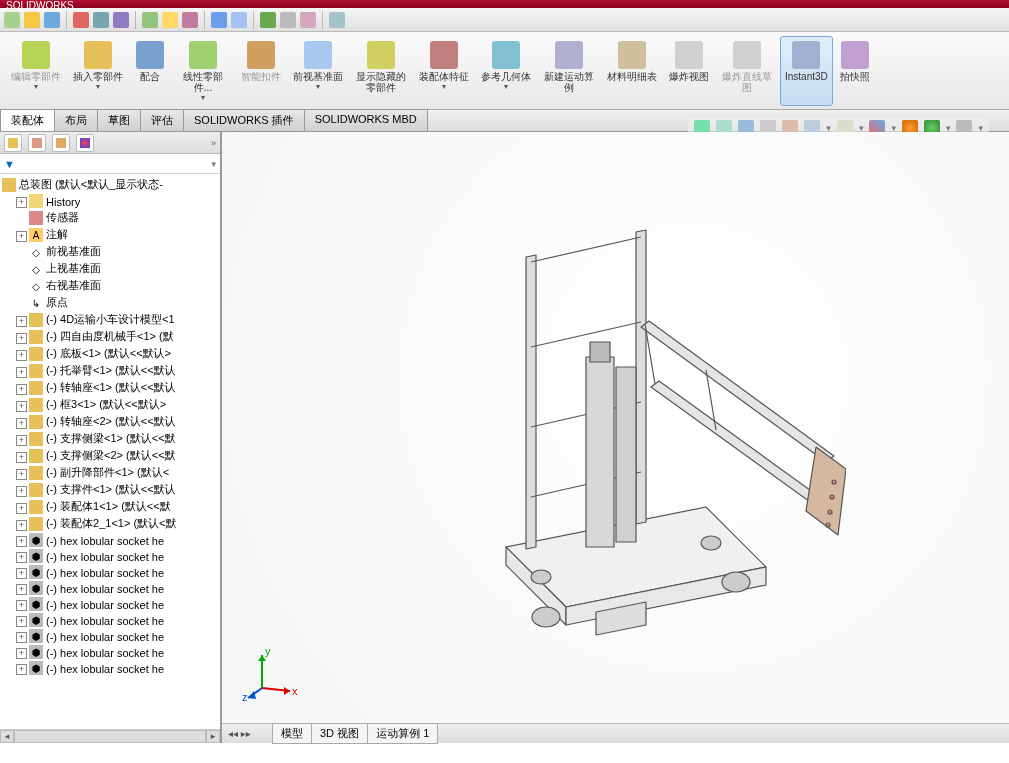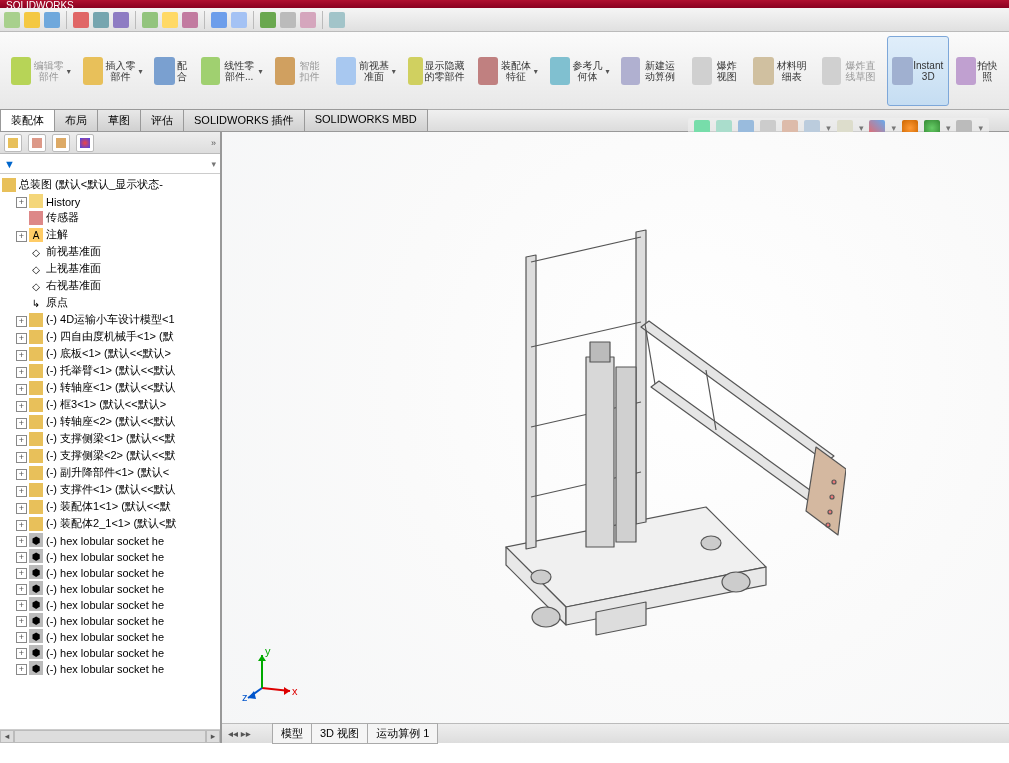--- a/index.html
+++ b/index.html
@@ -2,21 +2,21 @@
 <html><head>
 <meta charset="utf-8">
 <style>
 * { margin: 0; padding: 0; box-sizing: border-box; font-family: "Microsoft YaHei", Arial, sans-serif; font-size: 11px; }
 body { width: 1009px; height: 763px; background: #fff; overflow: hidden; }
 .titlebar { height: 8px; background: linear-gradient(#b01030, #8a0020); color: #fff; padding: 0 6px; font-size: 10px; overflow: hidden; }
 .quick-toolbar { height: 24px; background: linear-gradient(#f5f5f5, #e0e0e0); border-bottom: 1px solid #bbb; display: flex; align-items: center; padding: 0 4px; gap: 4px; }
 .qtb { width: 16px; height: 16px; border-radius: 2px; display: inline-block; }
 .sep { width: 1px; height: 18px; background: #bbb; margin: 0 2px; }
 .ribbon { height: 78px; background: linear-gradient(#fbfbfb, #e8e8e8); border-bottom: 1px solid #aaa; display: flex; align-items: flex-start; padding: 4px 6px; gap: 2px; }
-.ribbon-btn { display: flex; flex-direction: row; align-items: center; justify-content: flex-start; padding: 2px 4px; min-width: 40px; height: 70px; border: 1px solid transparent; border-radius: 3px; cursor: pointer; color: #333; }
+.ribbon-btn { display: flex; flex-direction: column; align-items: center; justify-content: flex-start; padding: 2px 4px; min-width: 40px; height: 70px; border: 1px solid transparent; border-radius: 3px; cursor: pointer; color: #333; }
 .ribbon-btn.disabled { color: #999; }
 .ribbon-btn.active { background: linear-gradient(#e0eefa, #c5ddf2); border-color: #7da7d9; }
 .ribbon-ico { width: 28px; height: 28px; margin: 2px 0; border-radius: 3px; }
 .ribbon-lbl { font-size: 10px; text-align: center; line-height: 11px; max-width: 52px; word-break: break-all; }
 .drop-arrow { font-size: 8px; color: #555; }
 .tabbar { height: 22px; background: linear-gradient(#f0f0f0, #dcdcdc); border-bottom: 1px solid #999; display: flex; align-items: flex-end; }
 .tabbar-left { display: flex; margin-top: 48px; }
 .tab { padding: 3px 10px; font-size: 11px; border: 1px solid #999; border-bottom: none; background: linear-gradient(#e8e8e8, #d0d0d0); margin-right: -1px; cursor: pointer; }
 .tab.active { background: #fff; }
 .heads-up { position: absolute; right: 20px; top: 118px; display: flex; gap: 6px; align-items: center; background: rgba(240,240,240,0.6); padding: 2px 6px; border-radius: 3px; }
@@ -110,26 +110,26 @@
     <div class="ribbon-btn">
       <div class="ribbon-ico" style="background: rgb(128, 192, 208);"></div>
       <div class="ribbon-lbl">参考几何体</div>
       <div class="drop-arrow">▾</div>
     </div>
     <div class="ribbon-btn">
       <div class="ribbon-ico" style="background: rgb(176, 176, 208);"></div>
       <div class="ribbon-lbl">新建运动算例</div>
     </div>
     <div class="ribbon-btn">
+      <div class="ribbon-ico" style="background: rgb(208, 192, 160);"></div>
+      <div class="ribbon-lbl">材料明细表</div>
+    </div>
+    <div class="ribbon-btn">
       <div class="ribbon-ico" style="background: rgb(208, 208, 208);"></div>
       <div class="ribbon-lbl">爆炸视图</div>
-    </div>
-    <div class="ribbon-btn">
-      <div class="ribbon-ico" style="background: rgb(208, 192, 160);"></div>
-      <div class="ribbon-lbl">材料明细表</div>
     </div>
     <div class="ribbon-btn disabled">
       <div class="ribbon-ico" style="background: rgb(208, 208, 208);"></div>
       <div class="ribbon-lbl">爆炸直线草图</div>
     </div>
     <div class="ribbon-btn active">
       <div class="ribbon-ico" style="background: rgb(160, 176, 208);"></div>
       <div class="ribbon-lbl">Instant3D</div>
     </div>
     <div class="ribbon-btn">

